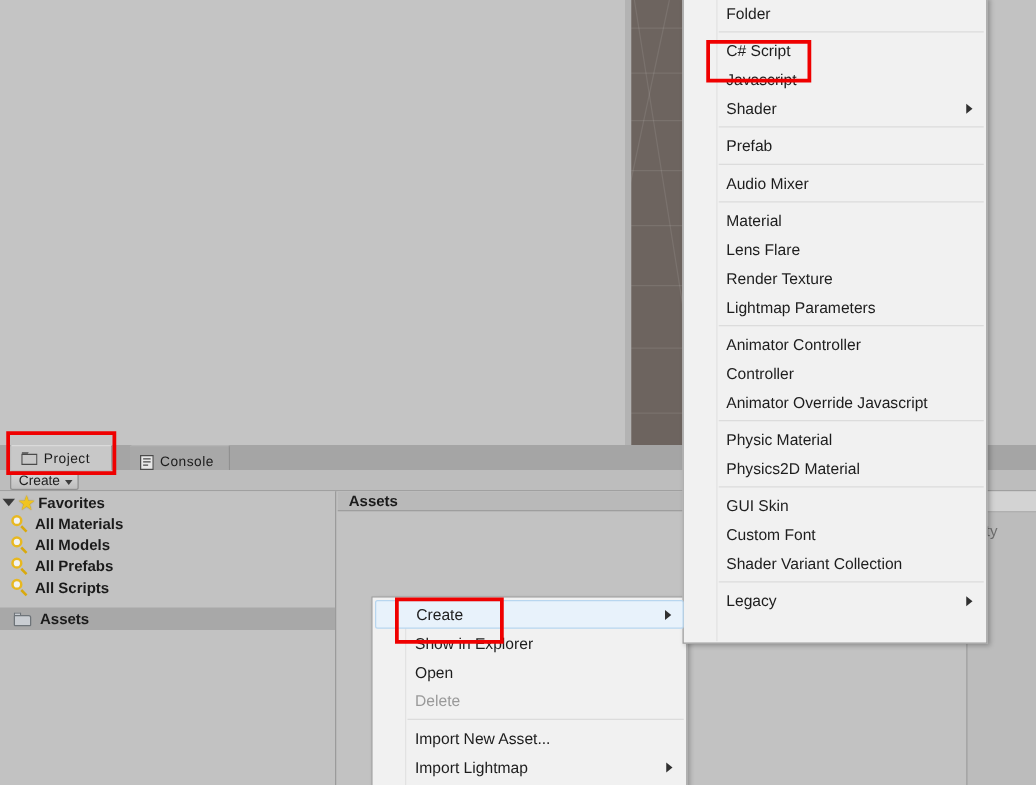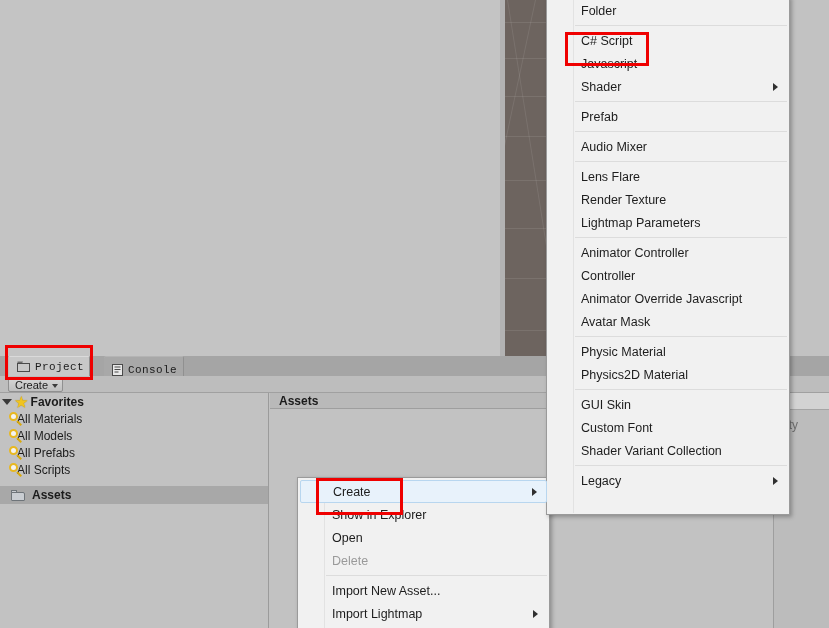--- a/index.html
+++ b/index.html
@@ -53,21 +53,20 @@
   }
 
   
   .tabstrip {
     position: absolute;
     left: 0; top: 356px;
     width: 829px; height: 22px;
     background: #a5a5a5;
     border-bottom: 1px solid #8e8e8e;
     box-sizing: border-box;
-    font-family: Liberation Mono, monospace;
   }
   .tab {
     position: absolute;
     top: 0;
     height: 20px;
     display: flex;
     align-items: center;
     padding: 0 11px 0 8px;
     font-size: 11px;
     color: #1c1c1c;
@@ -134,21 +133,21 @@
   }
   .tree-row {
     position: relative;
     height: 17px;
     display: flex;
     align-items: center;
     font-size: 12px;
     color: #1b1b1b;
   }
   .tree-row.root { font-weight: bold; padding-left: 2px; }
-  .tree-row.child { padding-left: 17px; }
+  .tree-row.child { padding-left: 28px; font-weight: bold; }
   .tree-row.assets {
     background: #a8a8a8;
     font-weight: bold;
     padding-left: 14px;
     margin-top: 8px;
     height: 18px;
   }
   .disc {
     width: 0; height: 0;
     border-left: 5px solid transparent;
@@ -482,40 +481,40 @@
     <div class="msep"></div>
     <div class="mi">
       <span>Prefab</span>
     </div>
     <div class="msep"></div>
     <div class="mi">
       <span>Audio Mixer</span>
     </div>
     <div class="msep"></div>
     <div class="mi">
+      <span>Material</span>
+    </div>
+    <div class="mi">
       <span>Lens Flare</span>
     </div>
     <div class="mi">
       <span>Render Texture</span>
     </div>
     <div class="mi">
       <span>Lightmap Parameters</span>
     </div>
     <div class="msep"></div>
     <div class="mi">
       <span>Animator Controller</span>
     </div>
     <div class="mi">
       <span>Controller</span>
     </div>
     <div class="mi">
       <span>Animator Override Javascript</span>
-    </div>
-    <div class="mi">
-      <span>Avatar Mask</span>
     </div>
     <div class="msep"></div>
     <div class="mi">
       <span>Physic Material</span>
     </div>
     <div class="mi">
       <span>Physics2D Material</span>
     </div>
     <div class="msep"></div>
     <div class="mi">

